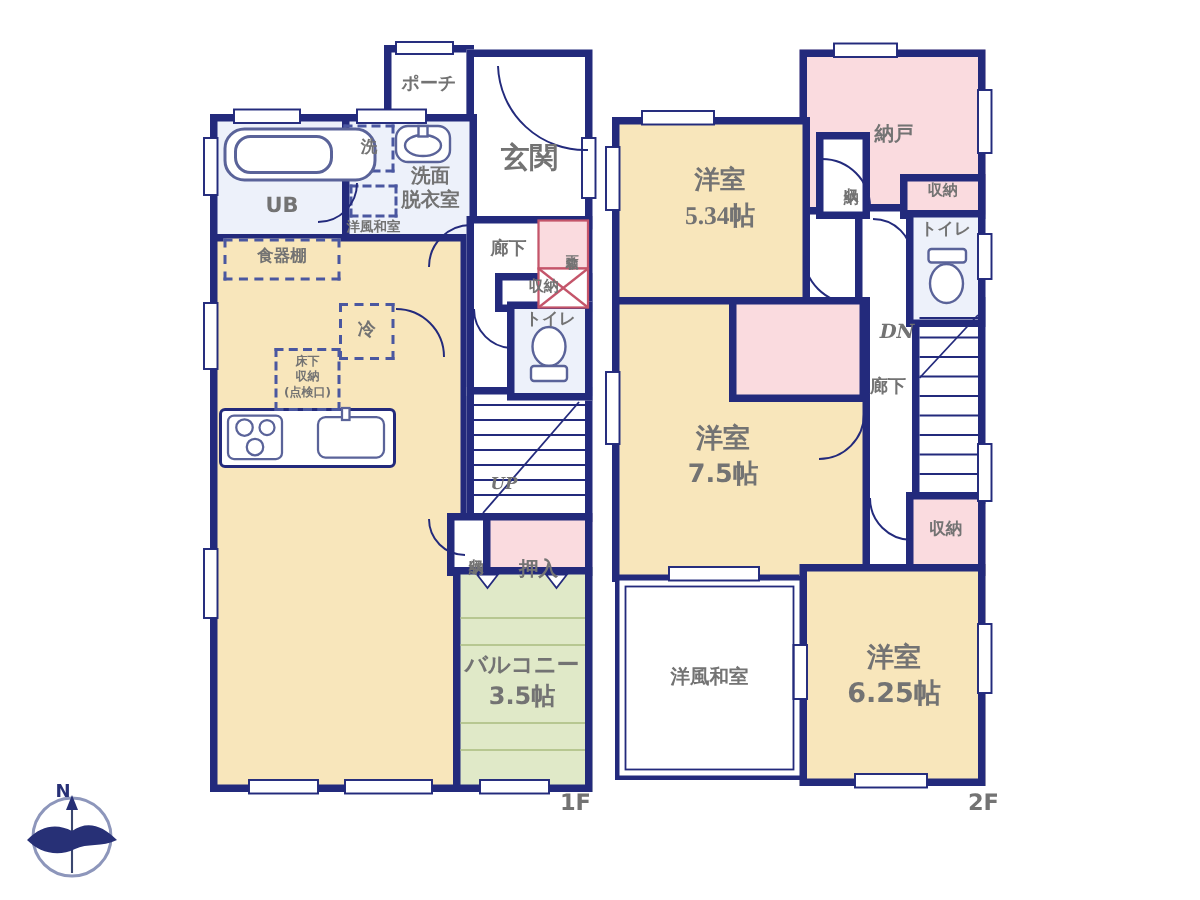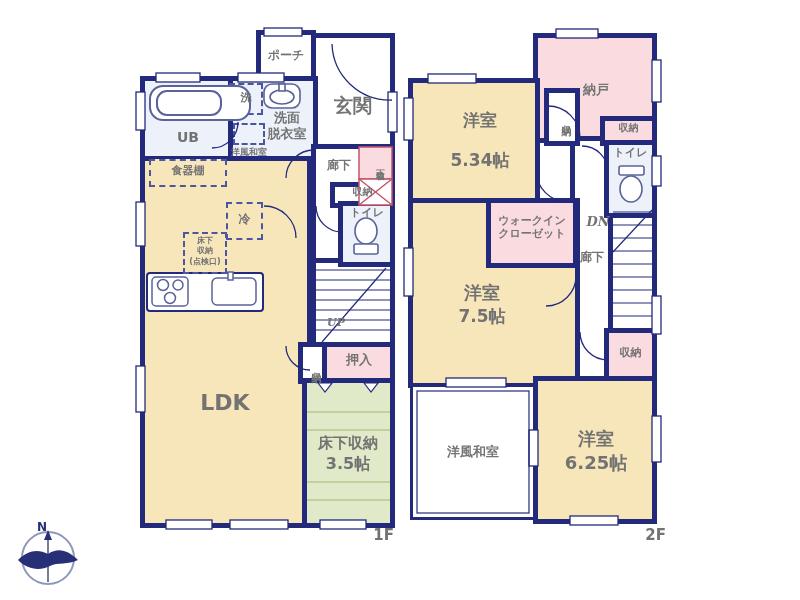--- a/index.html
+++ b/index.html
@@ -210,38 +210,33 @@
   <div class="lbl" style="left:330px;top:186px;width:65px;font-size:10px;">収納</div>
   <div class="lbl" style="left:342px;top:206px;width:50px;font-size:11px;">トイレ</div>
   <div class="lbl" style="left:228px;top:212px;width:33px;font-size:12px;">冷</div>
   <div class="lbl" style="left:183px;top:236px;width:44px;font-size:8px;line-height:1.3;">
     <span>床下</span><br>
     <span>収納</span><br>
     <span>(点検口)</span>
   </div>
   <div class="lbl ital" style="left:318px;top:316px;width:36px;font-size:11px;">UP</div>
   <div class="lbl vert" style="left:304px;top:348px;width:18px;height:34px;font-size:10px;">収納</div>
-  <div class="lbl" style="left:330px;top:352px;width:58px;font-size:13px;">押入</div>
-  <div class="lbl" style="left:168px;top:390px;width:114px;font-size:22px;">LDK</div>
-  <div class="lbl" style="left:302px;top:434px;width:92px;font-size:15px;">床下収納</div>
+  <div class="lbl" style="left:330px;top:372px;width:58px;font-size:13px;">押入</div>
+  <div class="lbl" style="left:302px;top:434px;width:92px;font-size:15px;">バルコニー</div>
   <div class="lbl" style="left:302px;top:454px;width:92px;font-size:16px;">3.5帖</div>
   <div class="lbl" style="left:352px;top:526px;width:42px;font-size:15px;text-align:right;">1F</div>
 
   <div class="lbl" style="left:566px;top:82px;width:60px;font-size:13px;">納戸</div>
   <div class="lbl" style="left:440px;top:110px;width:80px;font-size:17px;">洋室</div>
-  <div class="lbl" style="left:434px;top:150px;width:92px;font-size:17px;">5.34帖</div>
+  <div class="lbl" style="left:434px;top:134px;width:92px;font-size:17px;font-family:Liberation Serif, serif;">5.34帖</div>
   <div class="lbl vert" style="left:552px;top:98px;width:20px;height:40px;font-size:10px;">収納</div>
   <div class="lbl" style="left:602px;top:122px;width:53px;font-size:10px;">収納</div>
   <div class="lbl" style="left:606px;top:146px;width:49px;font-size:11px;">トイレ</div>
   <div class="lbl ital" style="left:582px;top:214px;width:32px;font-size:13px;">DN</div>
   <div class="lbl" style="left:572px;top:250px;width:40px;font-size:12px;">廊下</div>
-  <div class="lbl" style="left:490px;top:214px;width:84px;font-size:11px;">
-    <span>ウォークイン</span><br>
-    <span>クローゼット</span>
-  </div>
   <div class="lbl" style="left:442px;top:282px;width:80px;font-size:18px;">洋室</div>
   <div class="lbl" style="left:442px;top:306px;width:80px;font-size:17px;">7.5帖</div>
   <div class="lbl" style="left:606px;top:346px;width:49px;font-size:11px;">収納</div>
   <div class="lbl" style="left:556px;top:428px;width:80px;font-size:18px;">洋室</div>
   <div class="lbl" style="left:550px;top:452px;width:92px;font-size:18px;">6.25帖</div>
   <div class="lbl" style="left:430px;top:444px;width:86px;font-size:13px;">洋風和室</div>
   <div class="lbl" style="left:624px;top:526px;width:42px;font-size:15px;text-align:right;">2F</div>
 
   <div class="lbl" style="left:34px;top:520px;width:16px;font-size:12px;color:#273076;">N</div>
 

